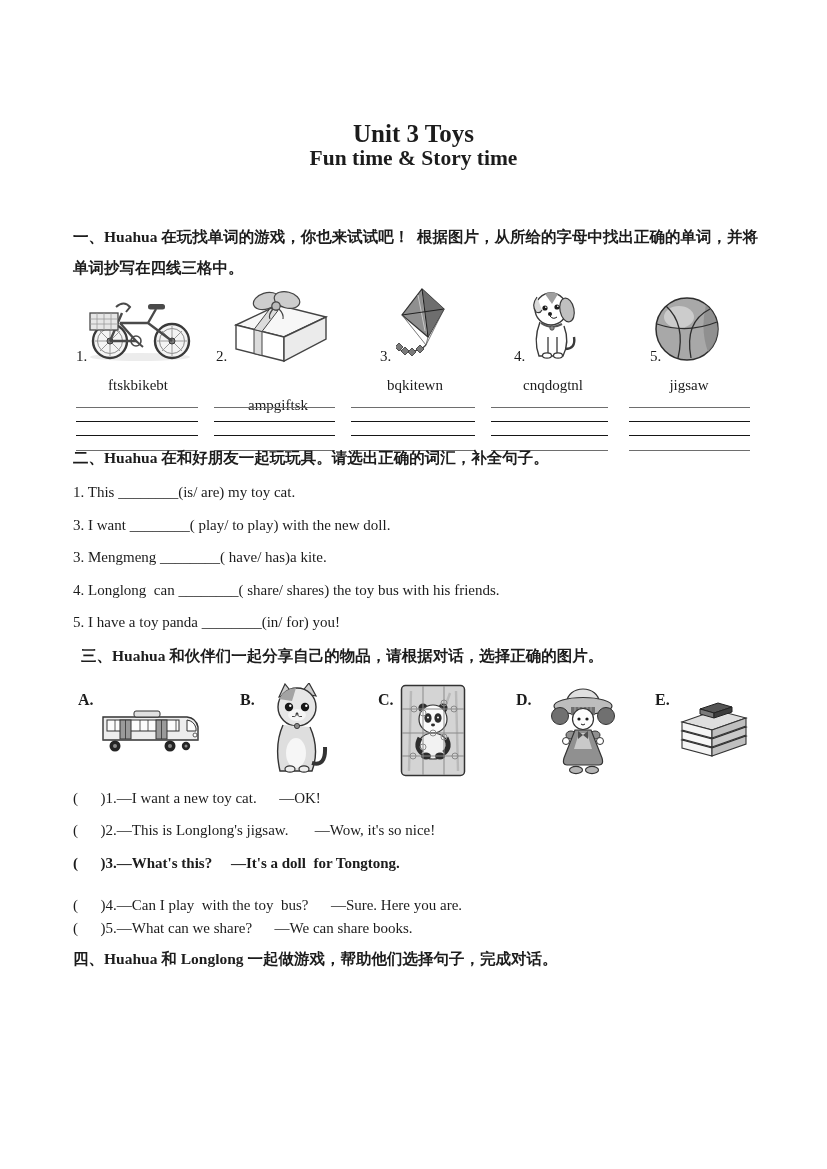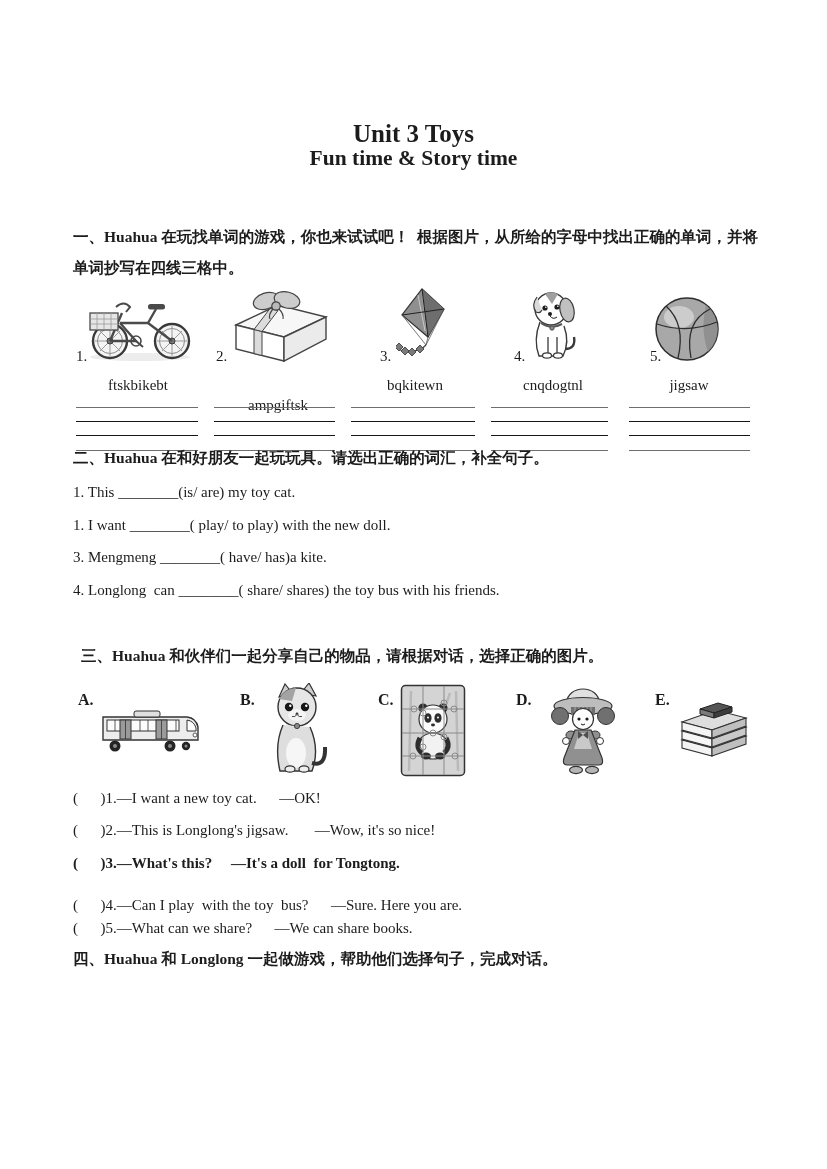--- a/index.html
+++ b/index.html
@@ -181,23 +181,24 @@
   </div>
   <div class="wl-group" style="left:629px; width:121px;">
     <div class="wl" style="top:0;"></div>
       <div class="wl mid" style="top:14px;"></div>
       <div class="wl mid" style="top:28px;"></div>
       <div class="wl" style="top:43px;"></div>
   </div>
 
   <div class="abs heading" style="left:73px; top:448px;">二、Huahua 在和好朋友一起玩玩具。请选出正确的词汇，补全句子。</div>
   <div class="abs line" style="left:73px; top:483px;">1. This ________(is/ are) my toy cat.</div>
-  <div class="abs line" style="left:73px; top:516px;">1. I want ________( play/ to play) with the new doll.</div>
+  <div class="abs line" style="left:73px; top:516px;">3. I want ________( play/ to play) with the new doll.</div>
   <div class="abs line" style="left:73px; top:548px;">3. Mengmeng ________( have/ has)a kite.</div>
   <div class="abs line" style="left:73px; top:581px;">4. Longlong  can ________( share/ shares) the toy bus with his friends.</div>
+  <div class="abs line" style="left:73px; top:613px;">5. I have a toy panda ________(in/ for) you!</div>
 
   <div class="abs heading" style="left:73px; top:646px;margin-left:8px;">三、Huahua 和伙伴们一起分享自己的物品，请根据对话，选择正确的图片。</div>
 
   <div class="abs letter-label" style="left:78px;  top:691px;">A.</div>
   <div class="abs letter-label" style="left:240px; top:691px;">B.</div>
   <div class="abs letter-label" style="left:378px; top:691px;">C.</div>
   <div class="abs letter-label" style="left:516px; top:691px;">D.</div>
   <div class="abs letter-label" style="left:655px; top:691px;">E.</div>
 
   <div class="abs" style="left:100px; top:705px;">

